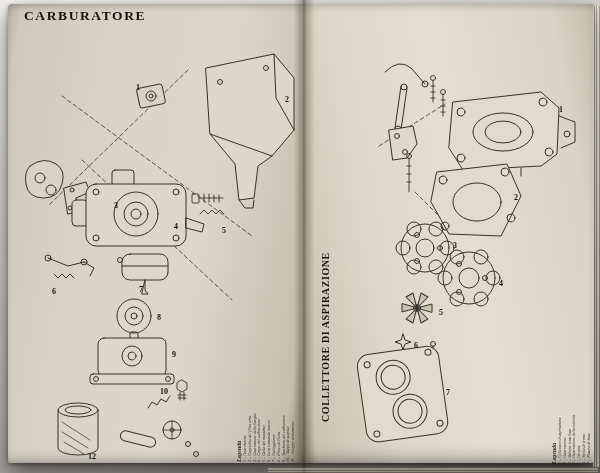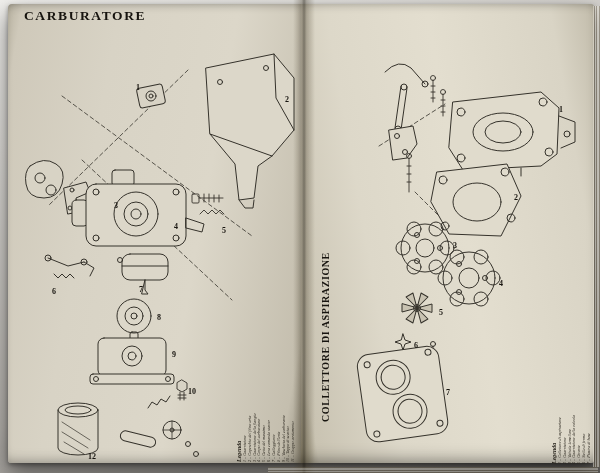--- a/index.html
+++ b/index.html
@@ -279,21 +279,21 @@
     <div>
         <span class="part-num" style="left: 138px; top: 87px;">1</span>
         <span class="part-num" style="left: 287px; top: 99px;">2</span>
         <span class="part-num" style="left: 116px; top: 205px;">3</span>
         <span class="part-num" style="left: 176px; top: 226px;">4</span>
         <span class="part-num" style="left: 224px; top: 230px;">5</span>
         <span class="part-num" style="left: 54px; top: 291px;">6</span>
         <span class="part-num" style="left: 141px; top: 289px;">7</span>
         <span class="part-num" style="left: 159px; top: 317px;">8</span>
         <span class="part-num" style="left: 174px; top: 354px;">9</span>
-        <span class="part-num" style="left: 192px; top: 391px; font-family: Liberation Serif, serif;">10</span>
+        <span class="part-num" style="left: 164px; top: 391px; font-family: Liberation Serif, serif;">10</span>
         <span class="part-num" style="left: 92px; top: 456px;">12</span>
       </div>
     <div>
         <span class="part-num" style="left: 561px; top: 109px;">1</span>
         <span class="part-num" style="left: 516px; top: 197px;">2</span>
         <span class="part-num" style="left: 455px; top: 245px;">3</span>
         <span class="part-num" style="left: 501px; top: 283px;">4</span>
         <span class="part-num" style="left: 441px; top: 312px;">5</span>
         <span class="part-num" style="left: 416px; top: 345px;">6</span>
         <span class="part-num" style="left: 448px; top: 392px;">7</span>

